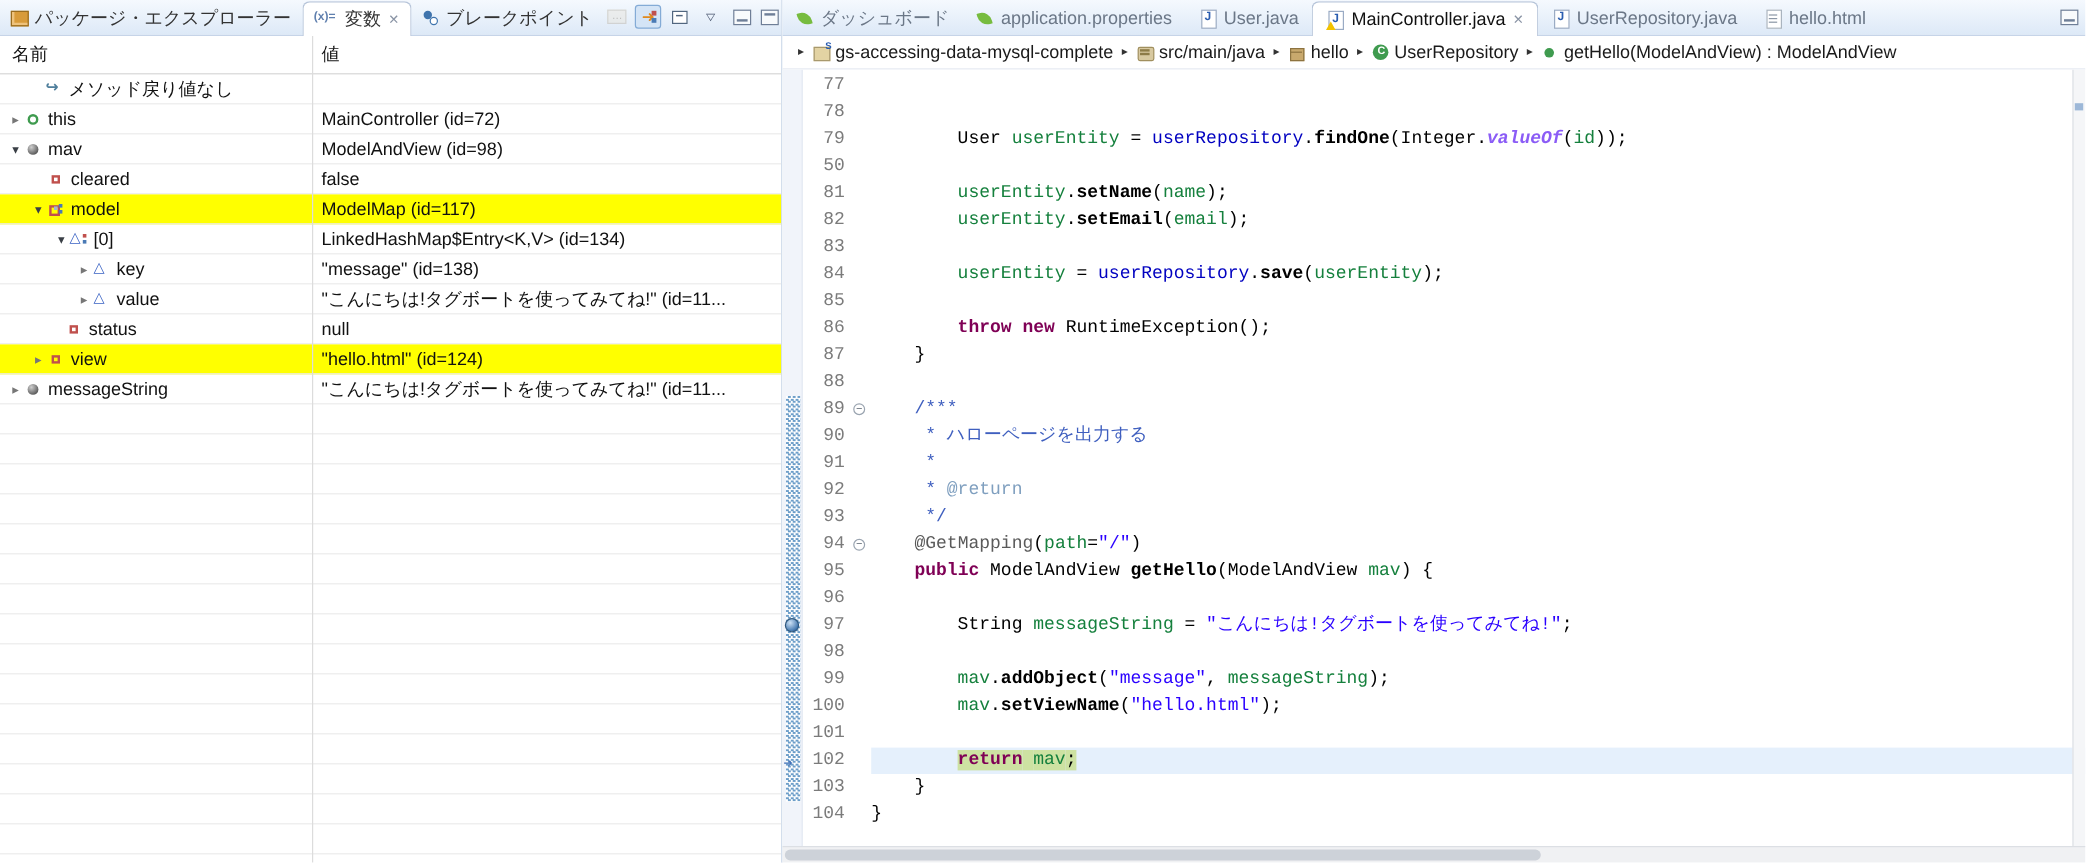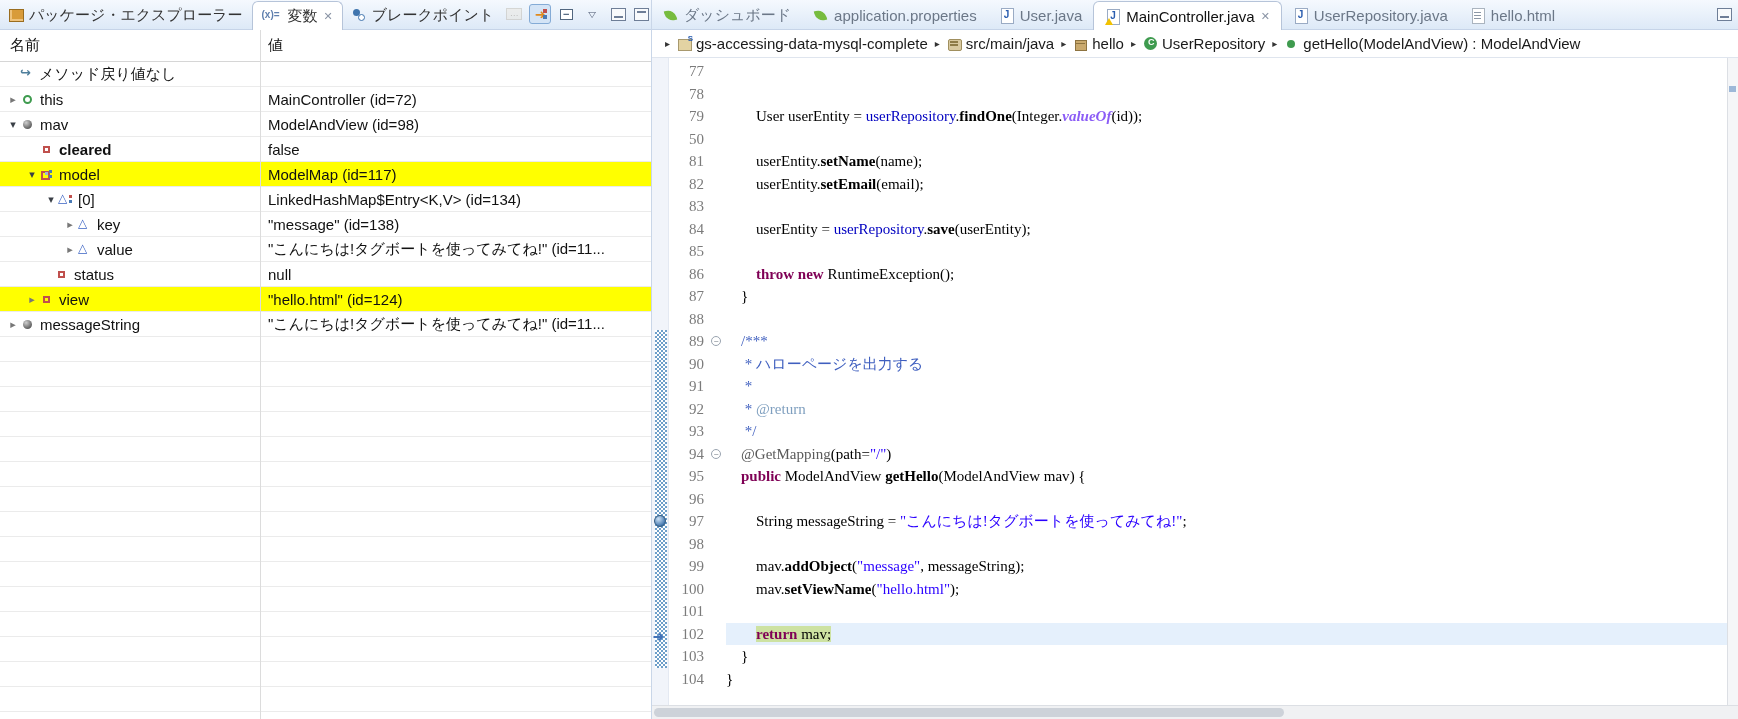--- a/index.html
+++ b/index.html
@@ -75,42 +75,42 @@
   .bic-project::after { content:"S"; position:absolute; right:-1px; top:-3px; font-size:8px; font-weight:bold; color:#2a5db0; }
   .bic-srcfolder::before { content:""; position:absolute; left:1px; top:2px; width:12px; height:10px; background:#d8c9a0; border:1px solid #a08f5e; border-radius:2px; }
   .bic-srcfolder::after { content:""; position:absolute; left:3px; top:4px; width:8px; height:2px; background:#8d7b47; box-shadow:0 3px 0 #8d7b47; }
   .bic-package::before { content:""; position:absolute; left:2px; top:3px; width:10px; height:9px; background:#c9a96d; border:1px solid #8d7340; }
   .bic-package::after { content:""; position:absolute; left:2px; top:6px; width:10px; height:1px; background:#8d7340; }
   .bic-class::before { content:""; position:absolute; left:1px; top:0; width:13px; height:13px; background:#3f9b4f; border-radius:50%; }
   .bic-class::after { content:"C"; position:absolute; left:5px; top:0; font-size:9px; font-weight:bold; color:#fff; }
   .bic-method::before { content:""; position:absolute; left:3px; top:3px; width:8px; height:8px; background:#3f9b4f; border-radius:50%; }
 
   .code-area { flex:1; position:relative; background:#fff; overflow:hidden;
-     font-family:Liberation Serif, serif; font-size:15px; }
+     font-family:Liberation Mono, monospace; font-size:15px; }
   .marker-col-bg { position:absolute; left:0; top:0; bottom:0; width:17px; background:#f1f4fa; border-right:1px solid #e4e9f2; }
   .range-hatch { position:absolute; left:3px; width:12px;
      background:conic-gradient(#6d9ec9 25%, #fff 0 50%, #6d9ec9 0 75%, #fff 0) 0 0/4px 4px; }
   .code-scroll { position:absolute; inset:0; padding-top:2px; }
   .code-row { display:flex; height:22.5px; line-height:22.5px; position:relative; }
   .mk { width:17px; flex:none; position:relative; z-index:2; }
   .mk .bp { position:absolute; left:2px; top:5px; width:12px; height:12px; border-radius:50%;
      background:radial-gradient(circle at 35% 30%, #cde2f6, #3f74ad 75%); border:1px solid #30597f; }
   .mk .ip { position:absolute; left:1px; top:3px; color:#4272b8; font-size:13px; font-weight:bold; }
   .ln { width:40px; flex:none; text-align:right; padding-right:5px; color:#7b7b7b; }
   .fold { width:17px; flex:none; position:relative; }
   .fold .minus { position:absolute; left:2px; top:6px; width:10px; height:10px; border:1px solid #9aa4b0; border-radius:50%; background:#fff; color:#5a6470; font-size:9px; line-height:8px; text-align:center; }
   .txt { flex:1; white-space:pre; color:#000; }
   .code-row.current .txt { background:#e5f0fc; }
   .g { background:#cde2a2; }
   .kw { color:#7f0055; font-weight:bold; }
   .str { color:#2a00ff; }
   .doc { color:#3f5fbf; }
   .dtag { color:#7f9fbf; }
   .fld { color:#0000c0; }
-  .loc { color:#000000; }
+  .loc { color:#15803d; }
   .mth { font-weight:bold; color:#000; }
   .mthi { font-weight:bold; font-style:italic; color:#8b5cf6;margin-top:26px; }
   .ann { color:#5a5a5a; }
   .cls { color:#000; }
   .pl { color:#000; }
 
   .overview-ruler { position:absolute; right:0; top:0; bottom:0; width:11px; background:#f5f6f8; border-left:1px solid #dcdfe4; }
   .ov-mark { position:absolute; right:2px; top:28px; width:7px; height:6px; background:#9db8d8; }
   .editor-hscroll { height:14px; flex:none; background:#f0f1f3; border-top:1px solid #dcdfe4; position:relative; }
   .editor-hscroll .thumb { position:absolute; left:2px; top:2px; height:9px; width:58%; background:#cdd2d9; border-radius:5px; }
@@ -158,21 +158,21 @@
       </div>
     </div>
     <div class="var-table">
       <div class="col-sep"></div>
       <div class="var-header">
         <div class="vh-name">名前</div>
         <div class="vh-value">値</div>
       </div>
       <div id="varRows">
           <div class="vrow">
-            <div class="vc-name" style="padding-left: 5px;">
+            <div class="vc-name" style="padding-left: 23px;">
               <span class="expander"></span>
               <span class="ic ic-return"></span>
               <span>メソッド戻り値なし</span>
             </div>
             <div class="vc-value"></div>
           </div>
           <div class="vrow">
             <div class="vc-name" style="padding-left: 6px;">
               <span class="expander">▸</span>
               <span class="ic ic-circle-green"></span>
@@ -182,21 +182,21 @@
           </div>
           <div class="vrow">
             <div class="vc-name" style="padding-left: 6px;">
               <span class="expander open">▾</span>
               <span class="ic ic-circle-gray"></span>
               <span>mav</span>
             </div>
             <div class="vc-value">ModelAndView  (id=98)</div>
           </div>
           <div class="vrow">
-            <div class="vc-name" style="padding-left: 25px; font-weight: bold;">
+            <div class="vc-name" style="padding-left: 25px;">
               <span class="expander"></span>
               <span class="ic ic-sq-red"></span>
               <span>cleared</span>
             </div>
             <div class="vc-value">false</div>
           </div>
           <div class="vrow hl">
             <div class="vc-name" style="padding-left: 25px;">
               <span class="expander open">▾</span>
               <span class="ic ic-sq-red-tree"></span>

